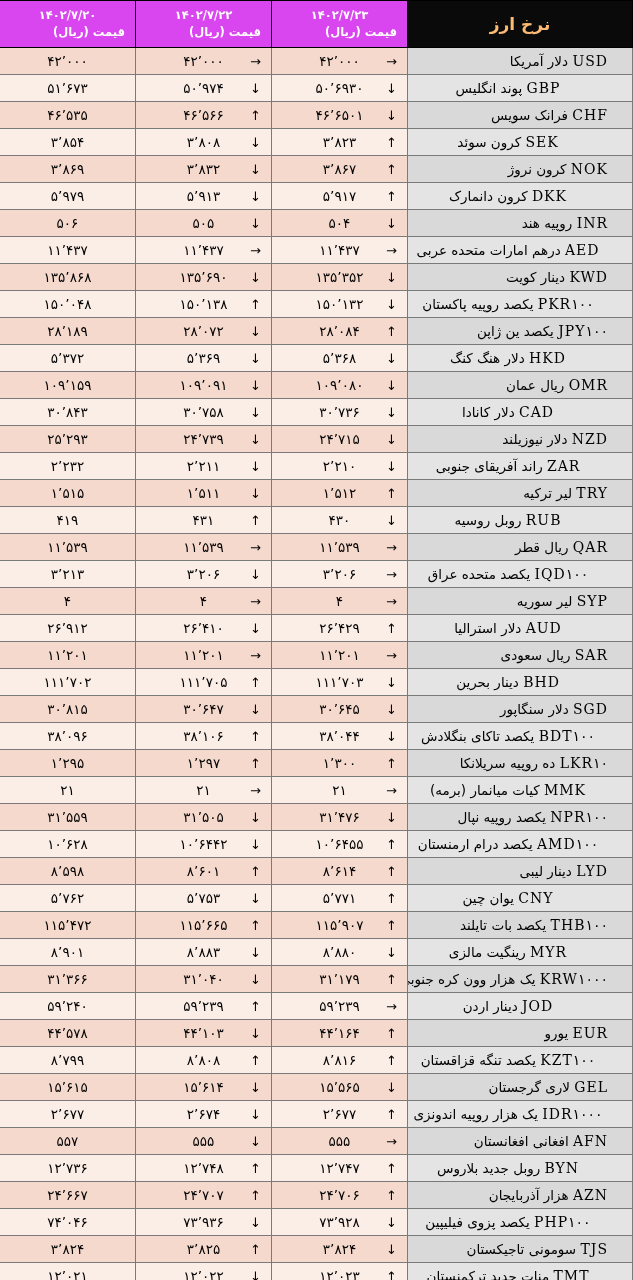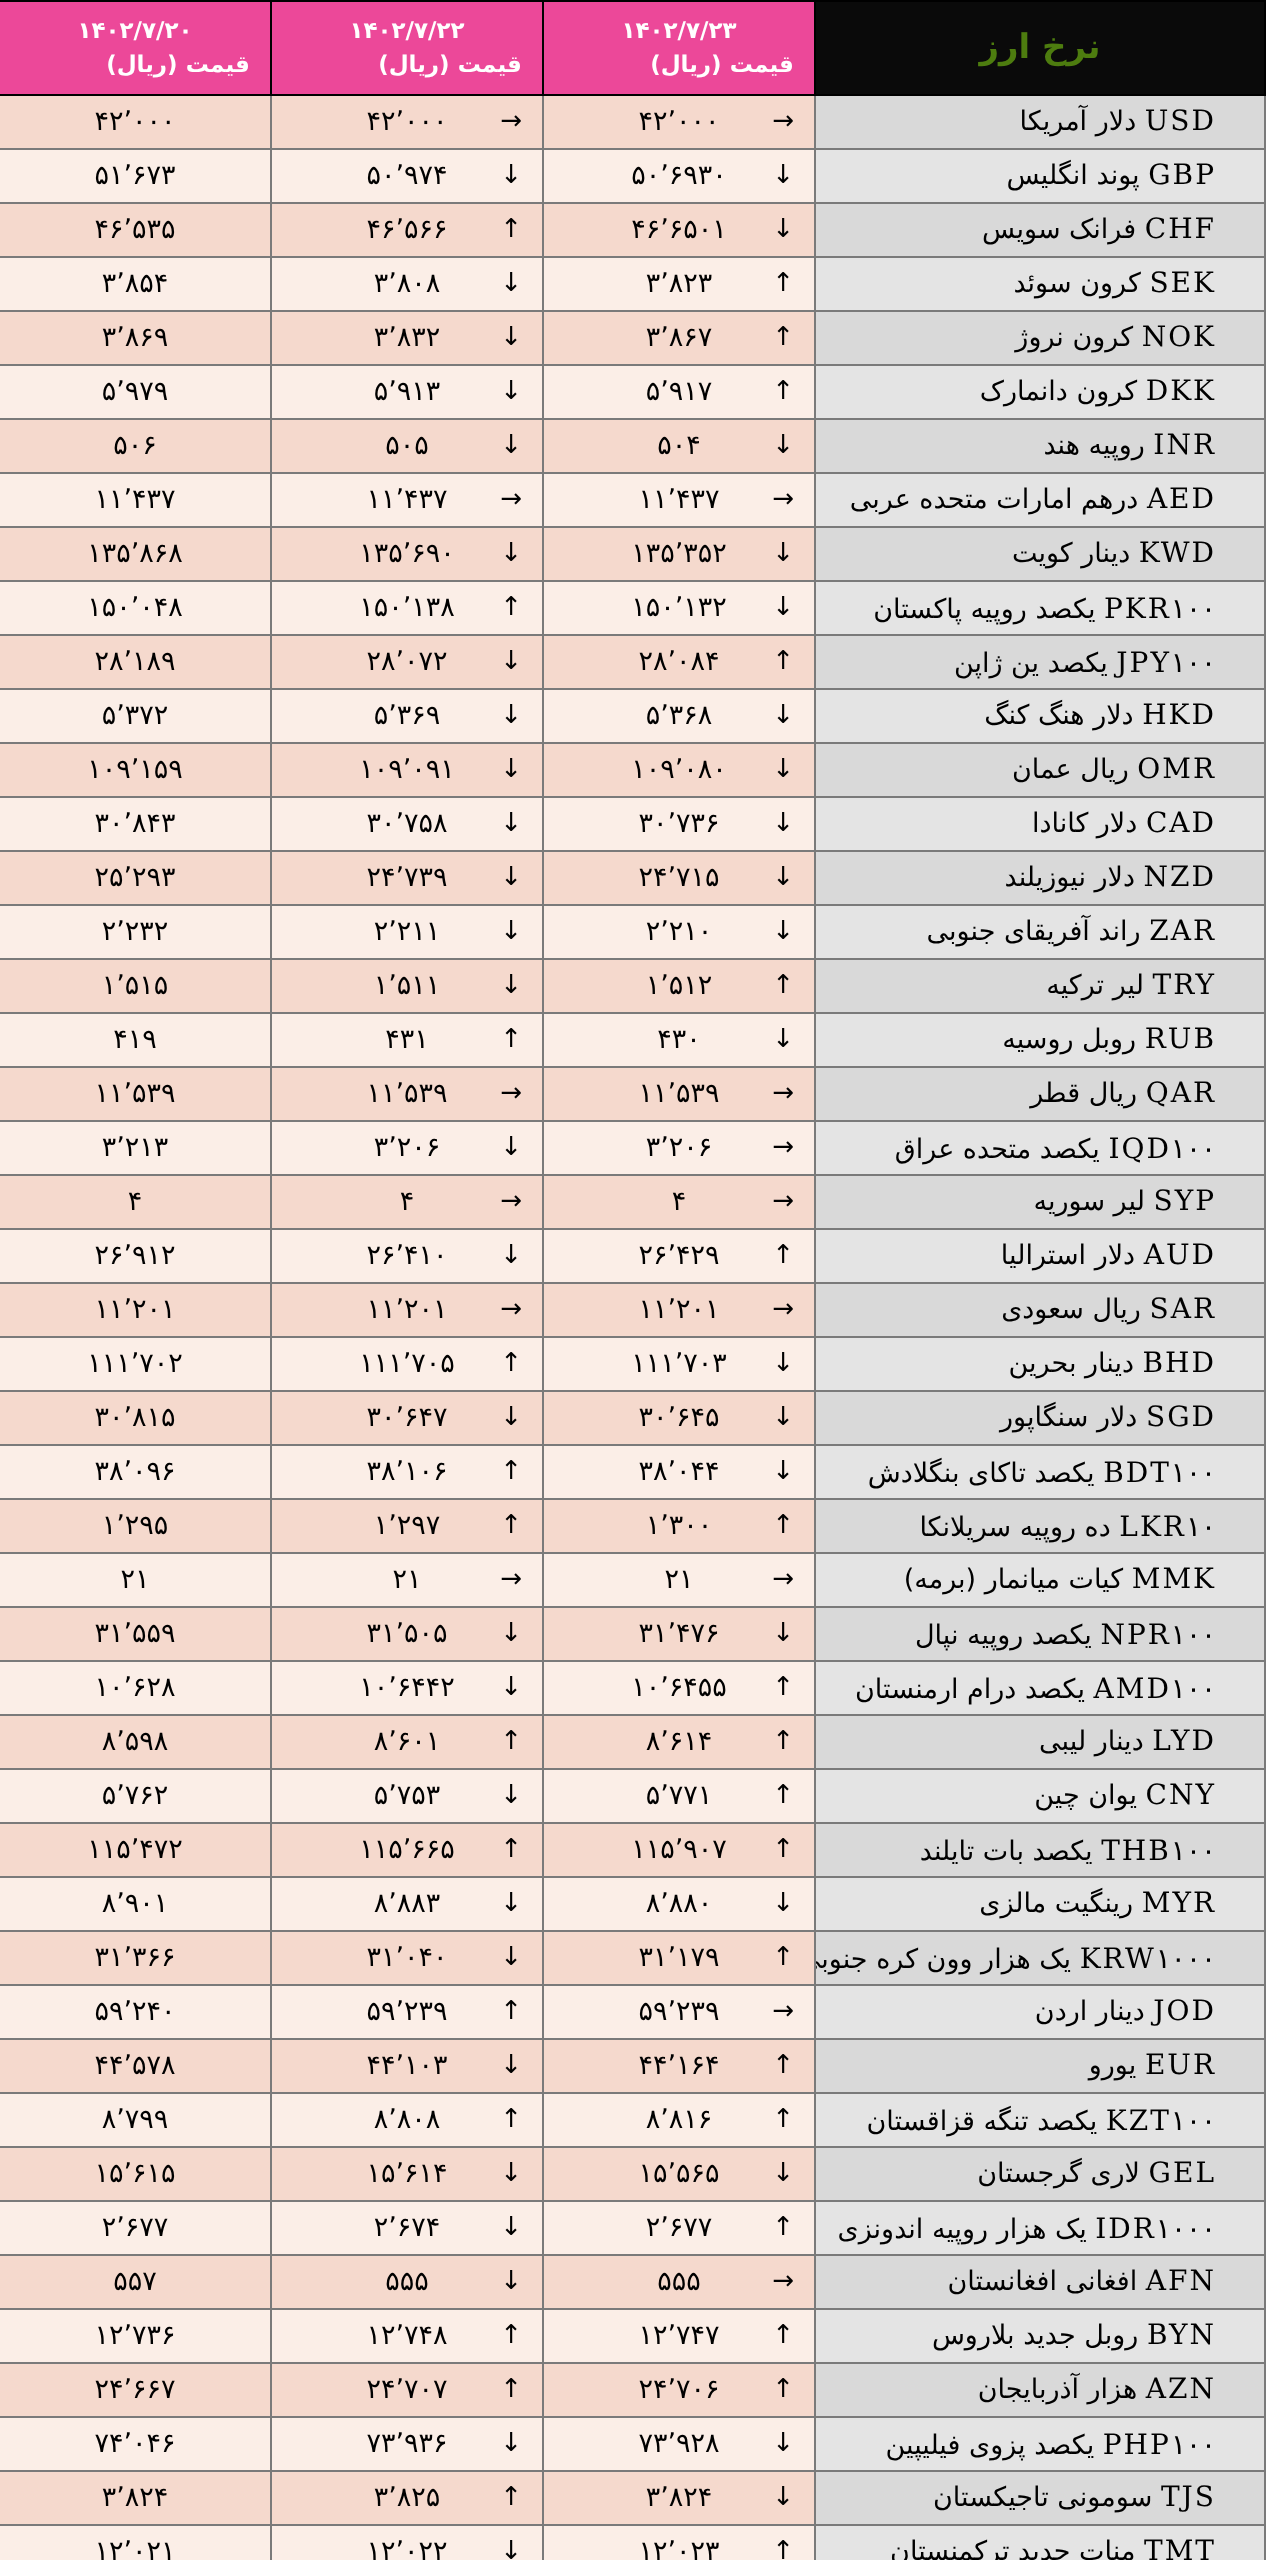--- a/index.html
+++ b/index.html
@@ -1,33 +1,33 @@
 <!DOCTYPE html>
 <html><head>
 <meta charset="utf-8">
 <style>
   html,body{margin:0;padding:0;background:#ffffff;}
   body{font-family:"DejaVu Sans","Liberation Sans",sans-serif;}
   #wrap{width:633px;direction:rtl;}
   table{width:633px;border-collapse:collapse;table-layout:fixed;}
   col.c-name{width:225px;}
   col.c-day{width:136px;}
-  th{background:#0a0a0a;color:#4d7c0f;font-weight:bold;padding:0;border:1px solid #000;}
+  th{background:#0a0a0a;color:#fdba74;font-weight:bold;padding:0;border:1px solid #000;}
   th.hname{font-size:17px;letter-spacing:.5px;height:46px;vertical-align:middle;text-align:center;}
-  th.hday{background:#ec4899;color:#ffffff;font-size:11.5px;line-height:1.45;height:46px;vertical-align:middle;text-align:center;}
+  th.hday{background:#d946ef;color:#ffffff;font-size:11.5px;line-height:1.45;height:46px;vertical-align:middle;text-align:center;}
   th.hday .d1{display:block;}
   th.hday .d2{display:block;margin-left:43px;}
   td{border:1px solid #7a7a7a;padding:0;height:26px;font-size:13.5px;}
   td.name{background:#d9d9d9;color:#000;text-align:right;padding-right:24px;white-space:nowrap;overflow:hidden;}
   td.name .code{font-family:"DejaVu Serif","Liberation Serif",serif;letter-spacing:1px;font-size:14px;}
   td.val{background:#f5d9cd;text-align:center;position:relative;font-family:"DejaVu Sans","Liberation Sans",sans-serif;}
   td.val .num{display:inline-block;letter-spacing:0px;}
   td.val .arw{position:absolute;right:10px;top:50%;transform:translateY(-50%);font-size:13px;line-height:1;color:#000;}
   tr.alt td.val{background:#fbeee7;}
-  tr.alt td.name{background:#e4e4e4;}
+  tr.alt td.name{background:#e4e4e4;text-align:center;}
 </style>
 </head>
 <body>
 
 <div id="wrap">
   <table>
     <colgroup>
       <col class="c-name">
         <col class="c-day">
         <col class="c-day">

